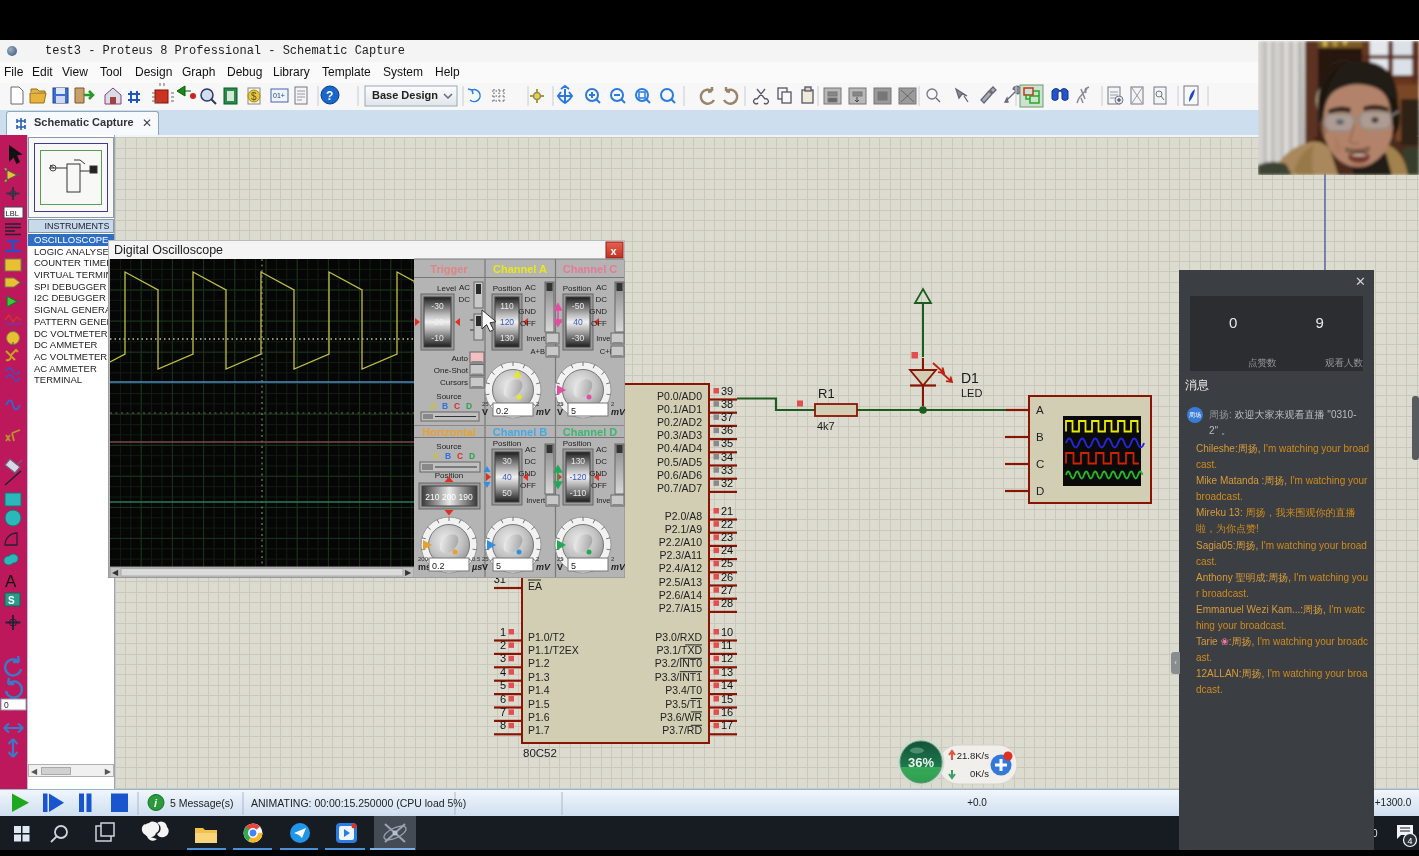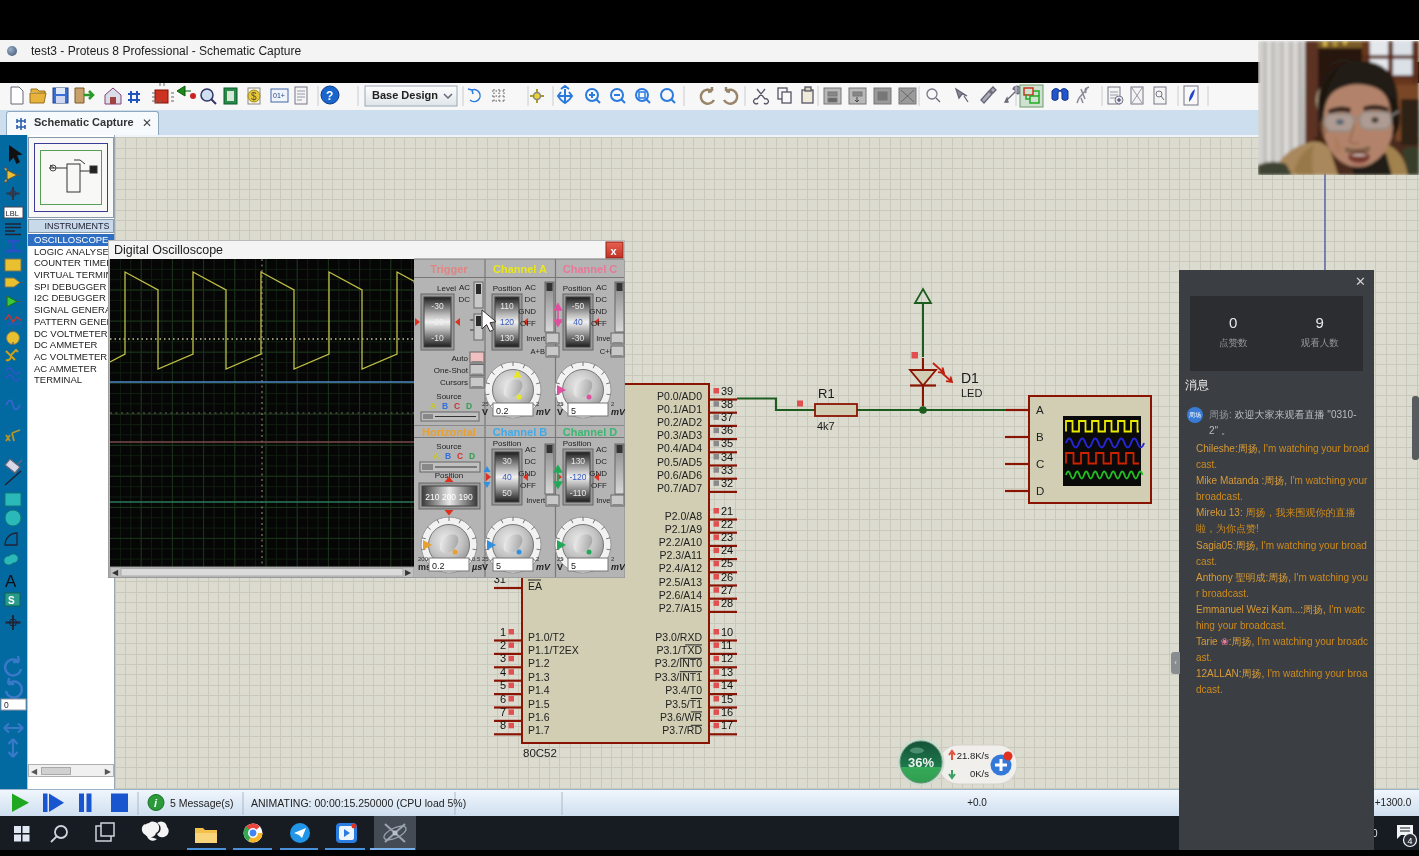--- a/index.html
+++ b/index.html
@@ -2,31 +2,31 @@
 <html><head>
 <meta charset="utf-8">
 <style>
 * { margin:0; padding:0; box-sizing:border-box; }
 html,body { width:1419px; height:856px; overflow:hidden; background:#000; }
 body { font-family:"Liberation Sans", sans-serif; }
 #root { position:absolute; left:0; top:0; width:1419px; height:856px; background:#000; }
 .abs { position:absolute; }
 
 #titlebar { left:0; top:40px; width:1419px; height:22px; background:#f4f4f4; color:#1c1c1c; font-size:12px; }
-#titlebar .txt { position:absolute; left:31px; top:4px; }
+#titlebar .txt { position:absolute; left:45px; top:4px;font-family:Liberation Mono, monospace; }
 #titleicon { position:absolute; left:7px; top:6px; width:10px; height:10px; border-radius:50%; background:radial-gradient(circle at 35% 35%, #9ab0c8, #39506e); }
 #menubar { left:0; top:62px; width:1419px; height:21px; background:#fafafa; color:#111; font-size:12px; }
 #menubar span { position:absolute; top:3px; }
 #toolbar { left:0; top:83px; width:1419px; height:27px; background:#f7f7f7; }
 #tabbar { left:0; top:110px; width:1419px; height:27px; background:#cddfee; border-bottom:2px solid #eef4f9; }
 #tab1 { position:absolute; left:6px; top:1px; width:153px; height:24px; background:#f6fafc; border:1px solid #8fa8bd; border-bottom:none; border-radius:3px 3px 0 0; }
 #tab1 .lbl { position:absolute; left:27px; top:4px; font-size:11px; font-weight:bold; color:#333; }
 #tab1 .x { position:absolute; left:135px; top:4px; font-size:12px; color:#444; }
 
-#leftbar { left:0; top:135px; width:28px; height:654px; background:#0369a1; border-right:1px solid #b8c6d4; }
+#leftbar { left:0; top:135px; width:28px; height:654px; background:#be185d; border-right:1px solid #b8c6d4; }
 
 #sidepanel { left:28px; top:135px; width:87px; height:654px; background:#fff; border-right:1px solid #9aa8b6; }
 #preview { position:absolute; left:0px; top:2px; width:86px; height:81px; background:#f8f8f6; border:1px solid #8899aa; }
 #preview .b1 { position:absolute; left:5px; top:5px; width:74px; height:69px; border:1px solid #3c3c96; }
 #preview .b2 { position:absolute; left:11px; top:12px; width:62px; height:55px; border:1px solid #55a055; }
 #insthdr { position:absolute; left:0; top:84px; width:86px; height:14px; background:#c8d9e9; border:1px solid #8899aa; font-size:9px; color:#223; text-align:center; line-height:13px;padding-left:12px; }
 #instlist { position:absolute; left:0; top:99px; width:86px; height:540px; background:#fff; font-size:9.5px; color:#222; }
 #instlist div { height:11.7px; line-height:11.7px; padding-left:6px; white-space:nowrap; overflow:hidden; }
 #instlist .sel { background:#2e6fc4; color:#fff; }
 #instscroll { position:absolute; left:0; top:629px; width:86px; height:13px; background:#f0f0f0; border:1px solid #b0b0b0; font-size:8px; color:#555; }
@@ -41,36 +41,49 @@
 
 #statusbar { left:0; top:789px; width:1419px; height:27px; background:linear-gradient(#f0f6fc,#cfdff0); border-top:1px solid #9ab4cc; font-size:10px; color:#222; }
 
 #taskbar { left:0; top:816px; width:1419px; height:34px; background:#171b22; }
 #botblack { left:0; top:850px; width:1419px; height:6px; background:#000; }
 
 #chat { left:1179px; top:270px; width:195px; height:580px; background:#3b3e42; font-size:10px; }
 #chat .x { position:absolute; right:8px; top:4px; color:#cfcfcf; font-size:13px; }
 #stats { position:absolute; left:11px; top:26px; width:173px; height:75px; background:#2b2d30; }
 #stats .num { position:absolute; top:18px; width:50%; text-align:center; color:#e8e8e8; font-size:15px; }
-#stats .cap { position:absolute; top:41px; width:50%; text-align:center; color:#97979b; font-size:9.5px; }
+#stats .cap { position:absolute; top:61px; width:50%; text-align:right; color:#97979b; font-size:9.5px; }
 #msglbl { position:absolute; left:6px; top:107px; color:#ececec; font-size:12px;text-align:right; }
 .msg { position:absolute; left:17px; width:174px; color:#cf8b1e; font-size:10px; line-height:16px; word-break:break-all; }
 .msg .nm { color:#d89b3a; }
 #avatar1 { position:absolute; left:8px; top:137px; width:16px; height:16px; border-radius:50%; background:#3a7bd5; color:#fff; font-size:6px; text-align:center; line-height:16px; }
 
 #webcam { left:1258px; top:41px; width:161px; height:134px; overflow:hidden; }
 #rthumb { left:1412px; top:396px; width:7px; height:64px; background:#585b5e; border-radius:3px; }
 </style>
 </head>
 <body>
 <div id="root">
   <div id="titlebar" class="abs">
       <div id="titleicon"></div>
       <span class="txt">test3 - Proteus 8 Professional - Schematic Capture</span>
     </div>
+  <div id="menubar" class="abs">
+    <span style="left:4px">File</span>
+      <span style="left:32px">Edit</span>
+      <span style="left:62px">View</span>
+      <span style="left:100px">Tool</span>
+      <span style="left:135px">Design</span>
+      <span style="left:182px">Graph</span>
+      <span style="left:227px">Debug</span>
+      <span style="left:273px">Library</span>
+      <span style="left:322px">Template</span>
+      <span style="left:383px">System</span>
+      <span style="left:435px">Help</span>
+  </div>
   <div id="toolbar" class="abs">
   <svg width="1419" height="27" viewBox="0 0 1419 27">
     <defs>
       <linearGradient id="tbBtn" x1="0" y1="0" x2="0" y2="1">
             <stop offset="0" stop-color="#fdfdfd"></stop>
             <stop offset="1" stop-color="#dfe5ea"></stop>
           </linearGradient>
     </defs>
 
     <g stroke-width="1">

